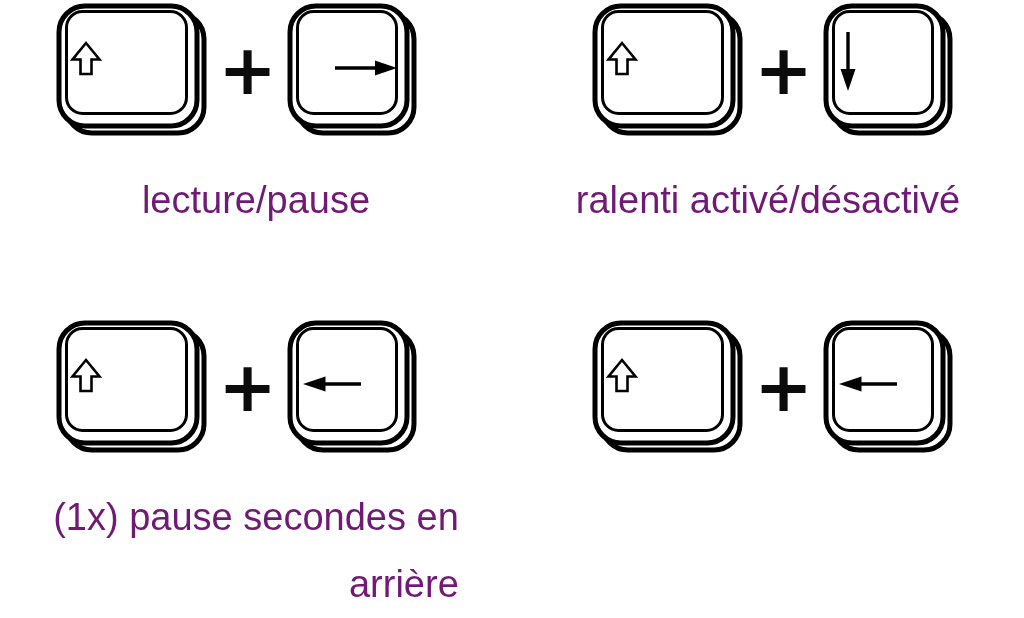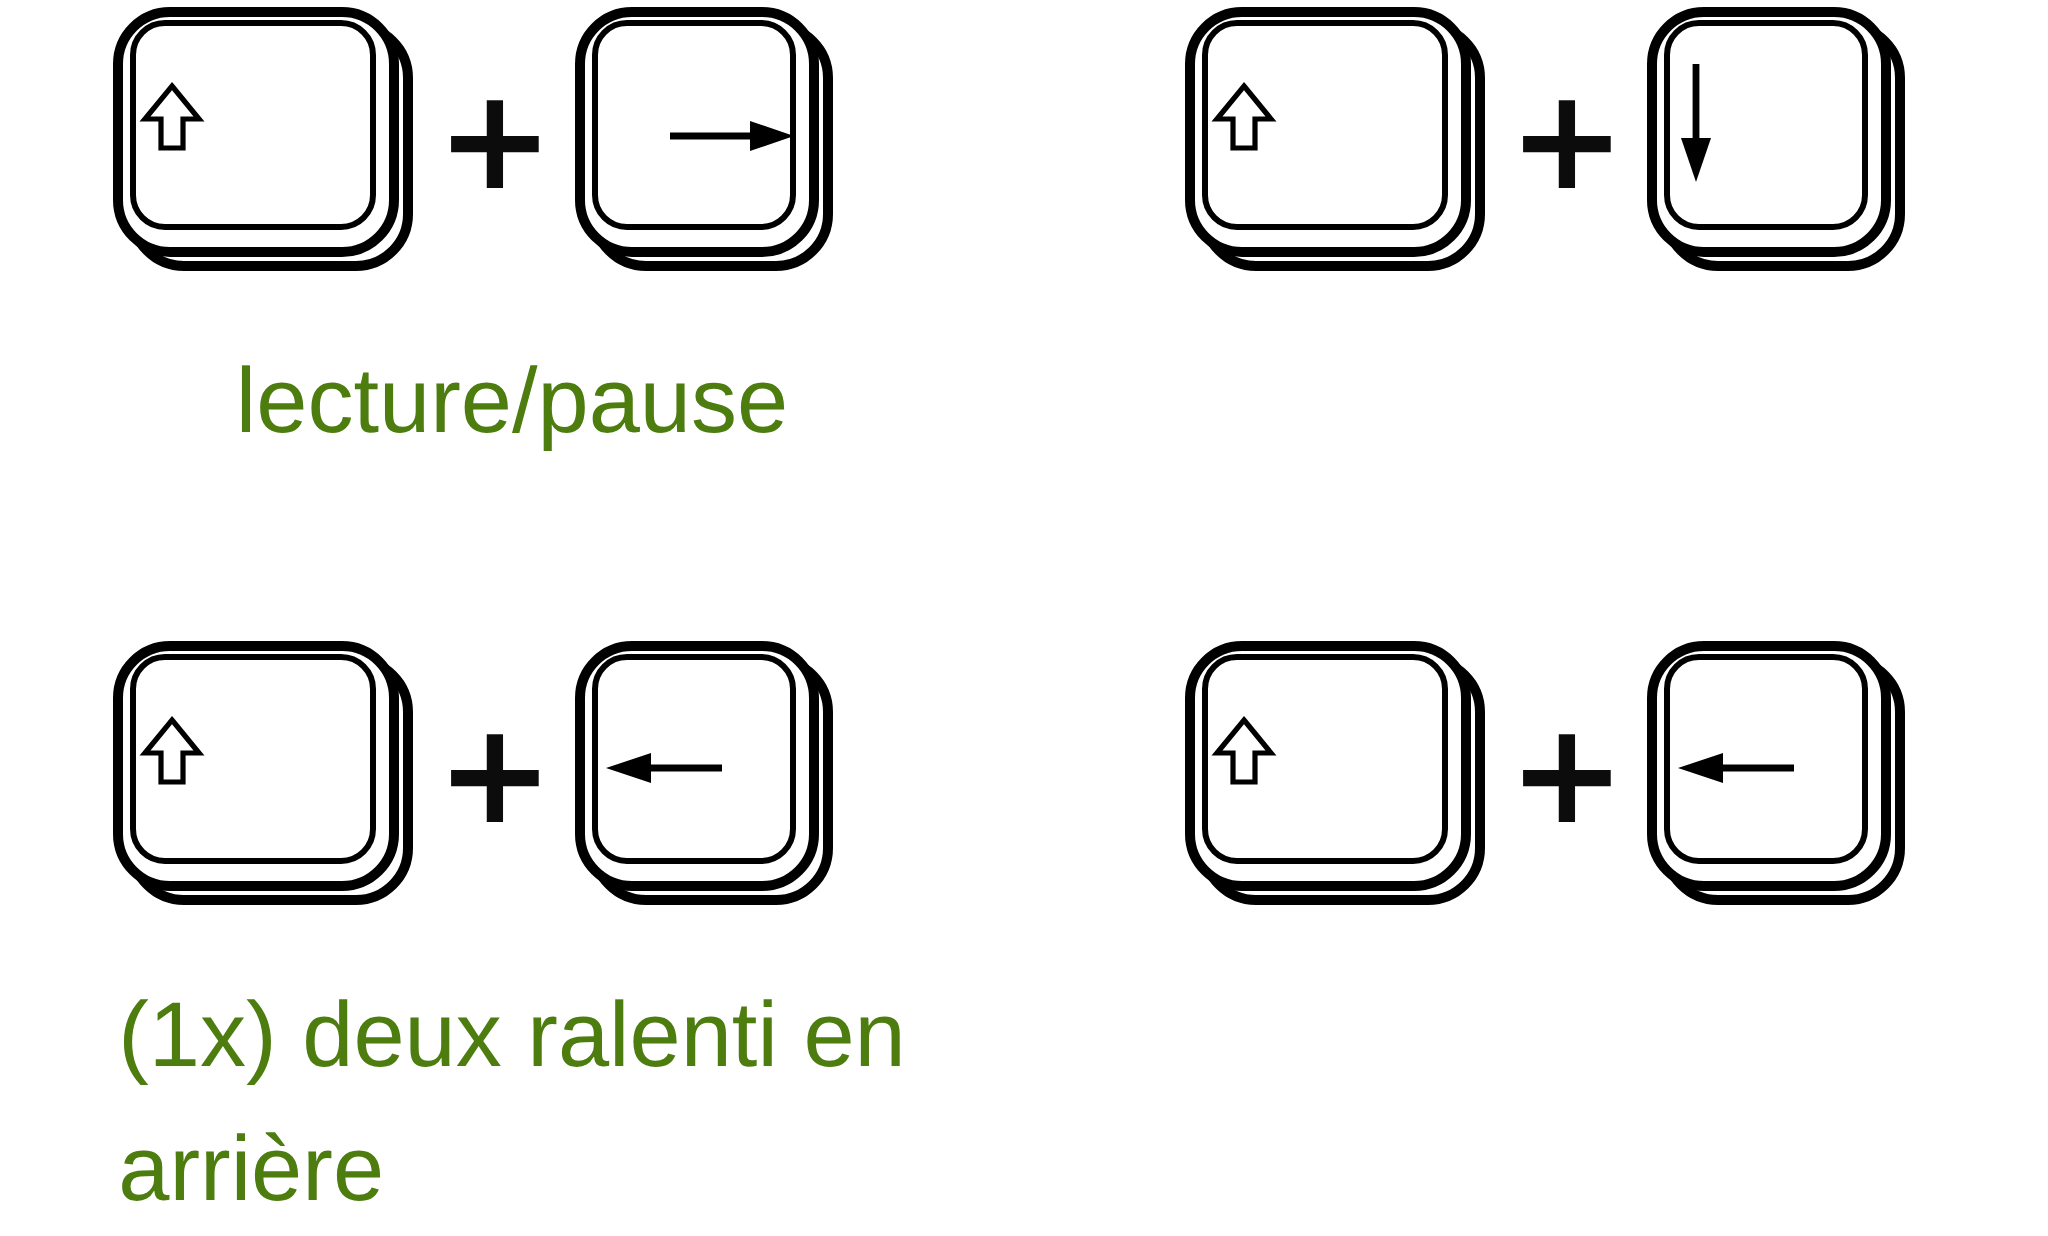--- a/index.html
+++ b/index.html
@@ -42,24 +42,24 @@
     font-weight: bold;
     font-size: 70px;
     line-height: 70px;
     color: #0c0c0c;
     margin: 0 10px;
     user-select: none;
   }
 
   .caption {
     margin-top: 30px;
-    font-size: 46px;
+    font-size: 38px;
     line-height: 67px;
-    color: #4d7c0f;
-    text-align: left;
+    color: #701a75;
+    text-align: right;
     white-space: pre-line;
     width: max-content;
     align-self: center;
   }
 </style>
 </head>
 <body>
 
 <div class="group row-top col-left">
   <div class="keys-row">
@@ -91,40 +91,41 @@
     </svg>
     <span class="plus">+</span>
     <svg class="key-svg" width="131" height="134" viewBox="0 0 131 134">
       <rect x="10" y="10" width="117" height="120" rx="26" fill="#fff" stroke="#000" stroke-width="5"></rect>
       <rect x="3" y="3" width="117" height="120" rx="26" fill="#fff" stroke="#000" stroke-width="5"></rect>
       <rect x="10.5" y="8.5" width="99" height="102" rx="16" fill="none" stroke="#000" stroke-width="3"></rect>
       <line x1="25" y1="29" x2="25" y2="69" stroke="#000" stroke-width="3.4"></line>
       <polygon points="25,88 17.5,66 32.5,66" fill="#000"></polygon>
     </svg>
   </div>
+  <div class="caption">ralenti activé/désactivé</div>
 </div>
 
 <div class="group row-bottom col-left">
   <div class="keys-row">
     <svg class="key-svg" width="152" height="134" viewBox="0 0 152 134">
       <rect x="10" y="10" width="138" height="120" rx="26" fill="#fff" stroke="#000" stroke-width="5"></rect>
       <rect x="3" y="3" width="138" height="120" rx="26" fill="#fff" stroke="#000" stroke-width="5"></rect>
       <rect x="10.5" y="8.5" width="120" height="102" rx="16" fill="none" stroke="#000" stroke-width="3"></rect>
       <path d="M30 40 L43.5 56.5 L35.5 56.5 L35.5 71 L24.5 71 L24.5 56.5 L16.5 56.5 Z" fill="#fff" stroke="#000" stroke-width="2.6"></path>
     </svg>
     <span class="plus">+</span>
     <svg class="key-svg" width="131" height="134" viewBox="0 0 131 134">
       <rect x="10" y="10" width="117" height="120" rx="26" fill="#fff" stroke="#000" stroke-width="5"></rect>
       <rect x="3" y="3" width="117" height="120" rx="26" fill="#fff" stroke="#000" stroke-width="5"></rect>
       <rect x="10.5" y="8.5" width="99" height="102" rx="16" fill="none" stroke="#000" stroke-width="3"></rect>
       <line x1="38" y1="64" x2="74" y2="64" stroke="#000" stroke-width="3.4"></line>
       <polygon points="16,64 38.5,56.5 38.5,71.5" fill="#000"></polygon>
     </svg>
   </div>
-  <div class="caption">(1x) deux ralenti en
+  <div class="caption">(1x) pause secondes en
 arrière</div>
 </div>
 
 <div class="group row-bottom col-right">
   <div class="keys-row">
     <svg class="key-svg" width="152" height="134" viewBox="0 0 152 134">
       <rect x="10" y="10" width="138" height="120" rx="26" fill="#fff" stroke="#000" stroke-width="5"></rect>
       <rect x="3" y="3" width="138" height="120" rx="26" fill="#fff" stroke="#000" stroke-width="5"></rect>
       <rect x="10.5" y="8.5" width="120" height="102" rx="16" fill="none" stroke="#000" stroke-width="3"></rect>
       <path d="M30 40 L43.5 56.5 L35.5 56.5 L35.5 71 L24.5 71 L24.5 56.5 L16.5 56.5 Z" fill="#fff" stroke="#000" stroke-width="2.6"></path>

